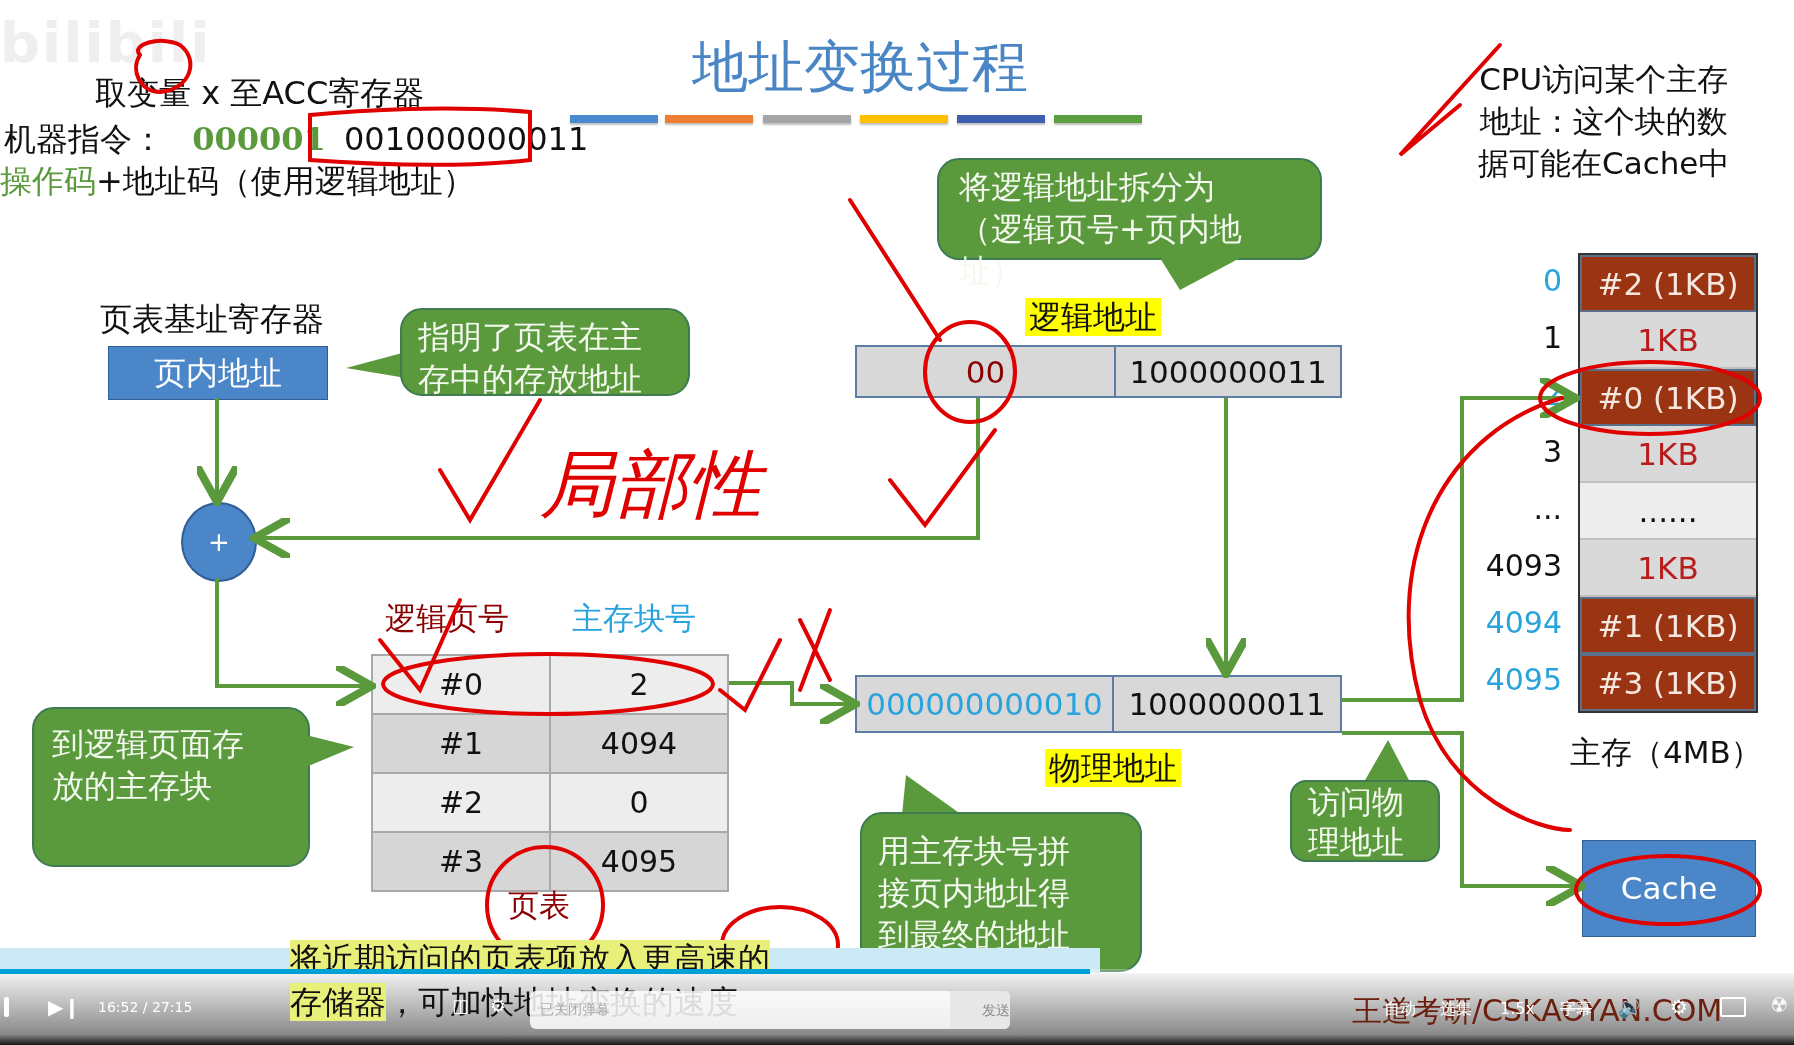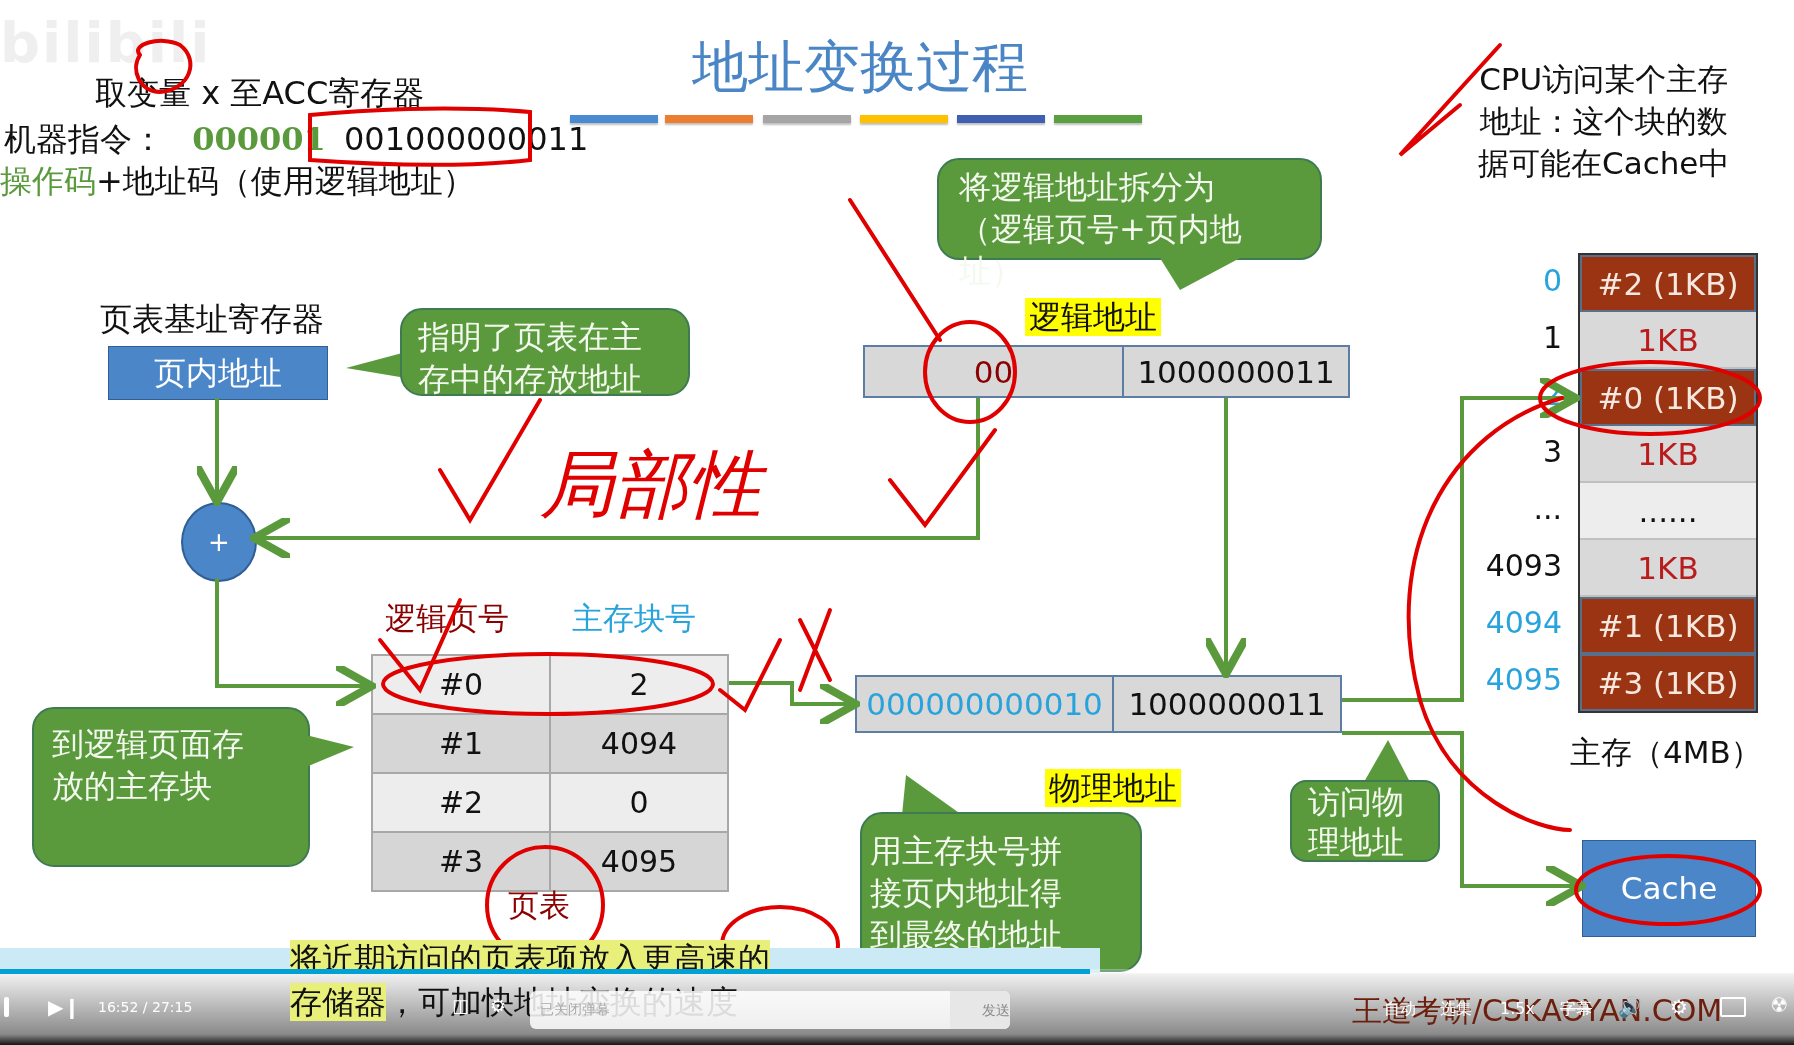--- a/index.html
+++ b/index.html
@@ -70,21 +70,21 @@
   <div>存中的存放地址</div>
 </div>
 
 <div class="callout" style="left:937px;top:158px;width:385px;height:102px;padding-left:20px;">
   <div>将逻辑地址拆分为</div>
   <div>（逻辑页号+页内地址）</div>
 </div>
 <div class="tail" style="left:1160px;top:258px;border-left:20px solid transparent;border-right:60px solid transparent;border-top:32px solid #5a9a3c;"></div>
 
 <div class="abs" style="left:1025px;top:296px;"><span class="hl">逻辑地址</span></div>
-<div class="addr" style="left:855px;top:345px;width:487px;height:53px;margin-left:8px;">
+<div class="addr" style="left:855px;top:345px;width:487px;height:53px;">
   <div class="cell" style="width:257px;border-right:2px solid #5c7ea5;color:#8b0000;">00</div>
   <div class="cell" style="flex:1;">1000000011</div>
 </div>
 
 <div class="abs" style="left:181px;top:502px;width:72px;height:76px;border-radius:50%;background:#4a86c8;border:2px solid #2f5f95;color:#fff;font-size:26px;display:flex;align-items:center;justify-content:center;">+</div>
 
 <div class="abs" style="left:385px;top:598px;font-size:31px;color:#8b0000;">逻辑页号</div>
 <div class="abs" style="left:572px;top:598px;font-size:31px;color:#29a3dc;">主存块号</div>
 <div class="ptable">
   <div class="prow" style="background:#ededed;">
@@ -109,24 +109,24 @@
 <div class="callout" style="left:32px;top:707px;width:278px;height:160px;padding:14px 18px;">
   <div>到逻辑页面存</div>
   <div>放的主存块</div>
 </div>
 <div class="tail" style="left:306px;top:735px;border-top:12px solid transparent;border-bottom:20px solid transparent;border-left:48px solid #5a9a3c;"></div>
 
 <div class="addr" style="left:855px;top:675px;width:487px;height:58px;">
   <div class="cell" style="width:255px;border-right:2px solid #5c7ea5;color:#29a3dc;">000000000010</div>
   <div class="cell" style="flex:1;">1000000011</div>
 </div>
-<div class="abs" style="left:1045px;top:747px;margin-top:20px;"><span class="hl">物理地址</span></div>
+<div class="abs" style="left:1045px;top:747px;"><span class="hl">物理地址</span></div>
 
 <div class="tail" style="left:902px;top:775px;border-left:4px solid transparent;border-right:56px solid transparent;border-bottom:40px solid #5a9a3c;"></div>
-<div class="callout" style="left:860px;top:812px;width:282px;height:160px;padding:16px 8px;">
+<div class="callout" style="left:860px;top:812px;width:282px;height:160px;padding:16px 16px;">
   <div>用主存块号拼</div>
   <div>接页内地址得</div>
   <div>到最终的地址</div>
 </div>
 
 <div class="tail" style="left:1364px;top:740px;border-left:24px solid transparent;border-right:22px solid transparent;border-bottom:42px solid #5a9a3c;"></div>
 <div class="callout" style="left:1290px;top:780px;width:150px;height:82px;padding:0 16px;line-height:40px;border-radius:16px;">
   <div>访问物</div>
   <div>理地址</div>
 </div>

